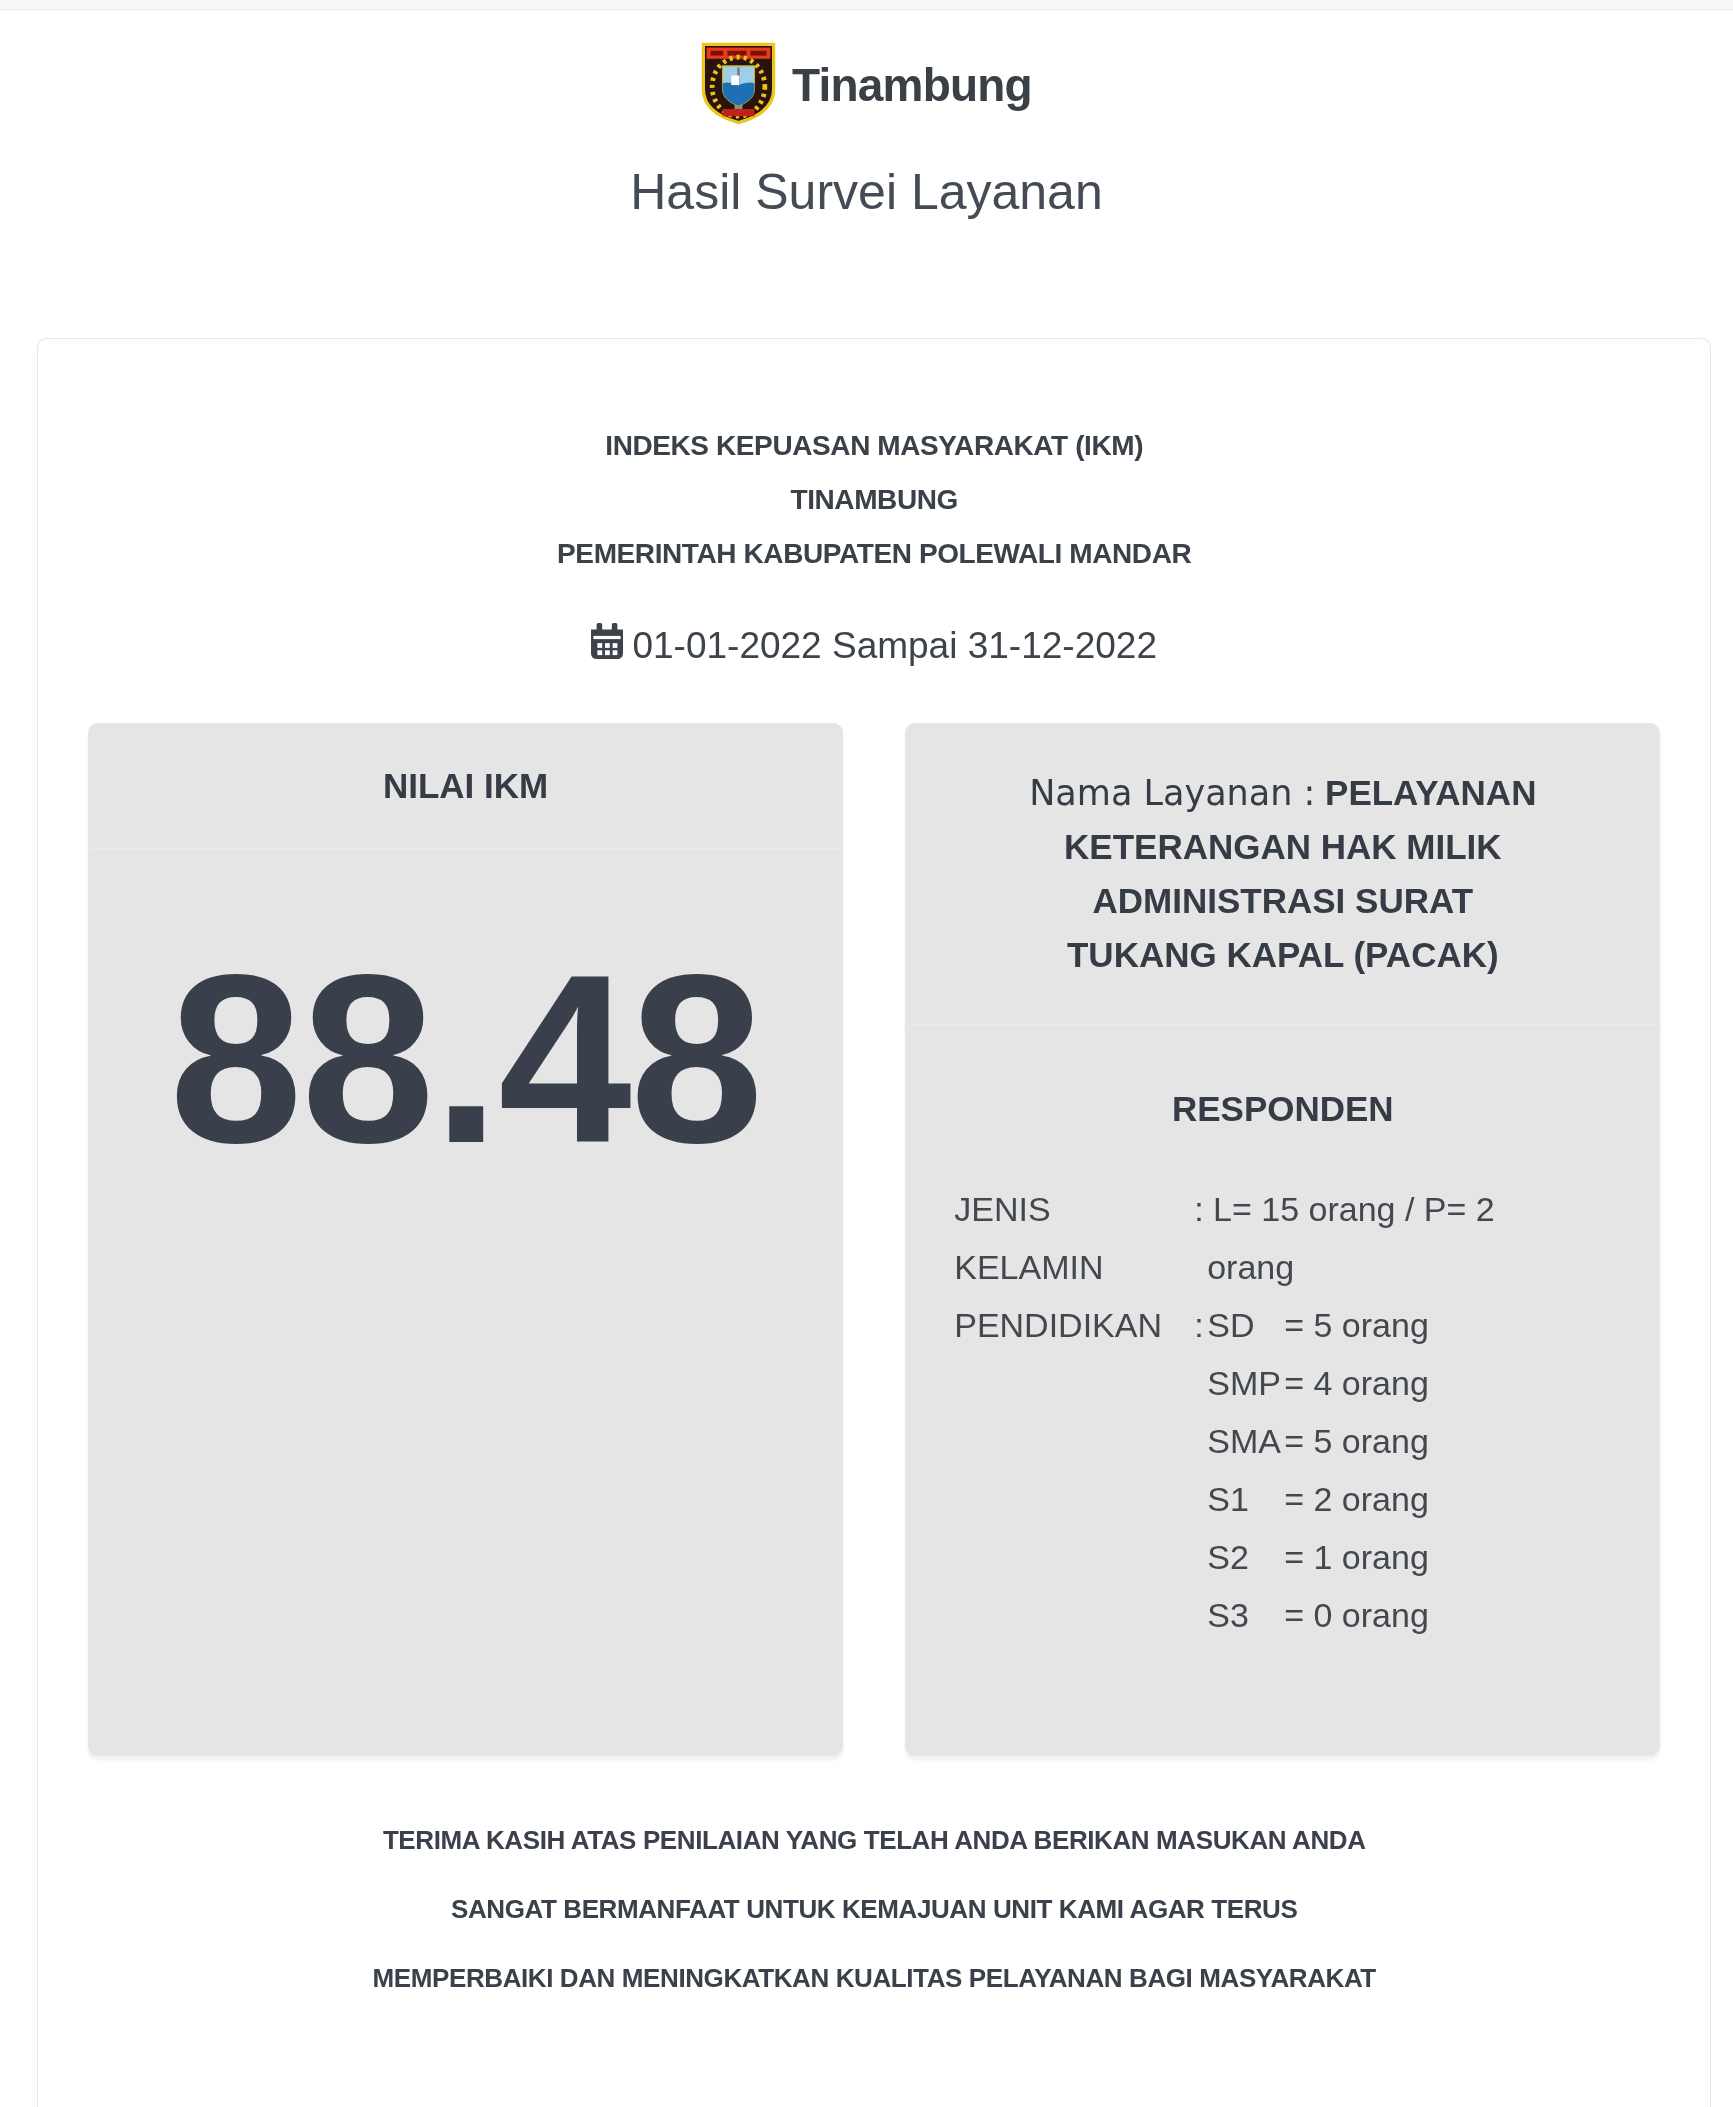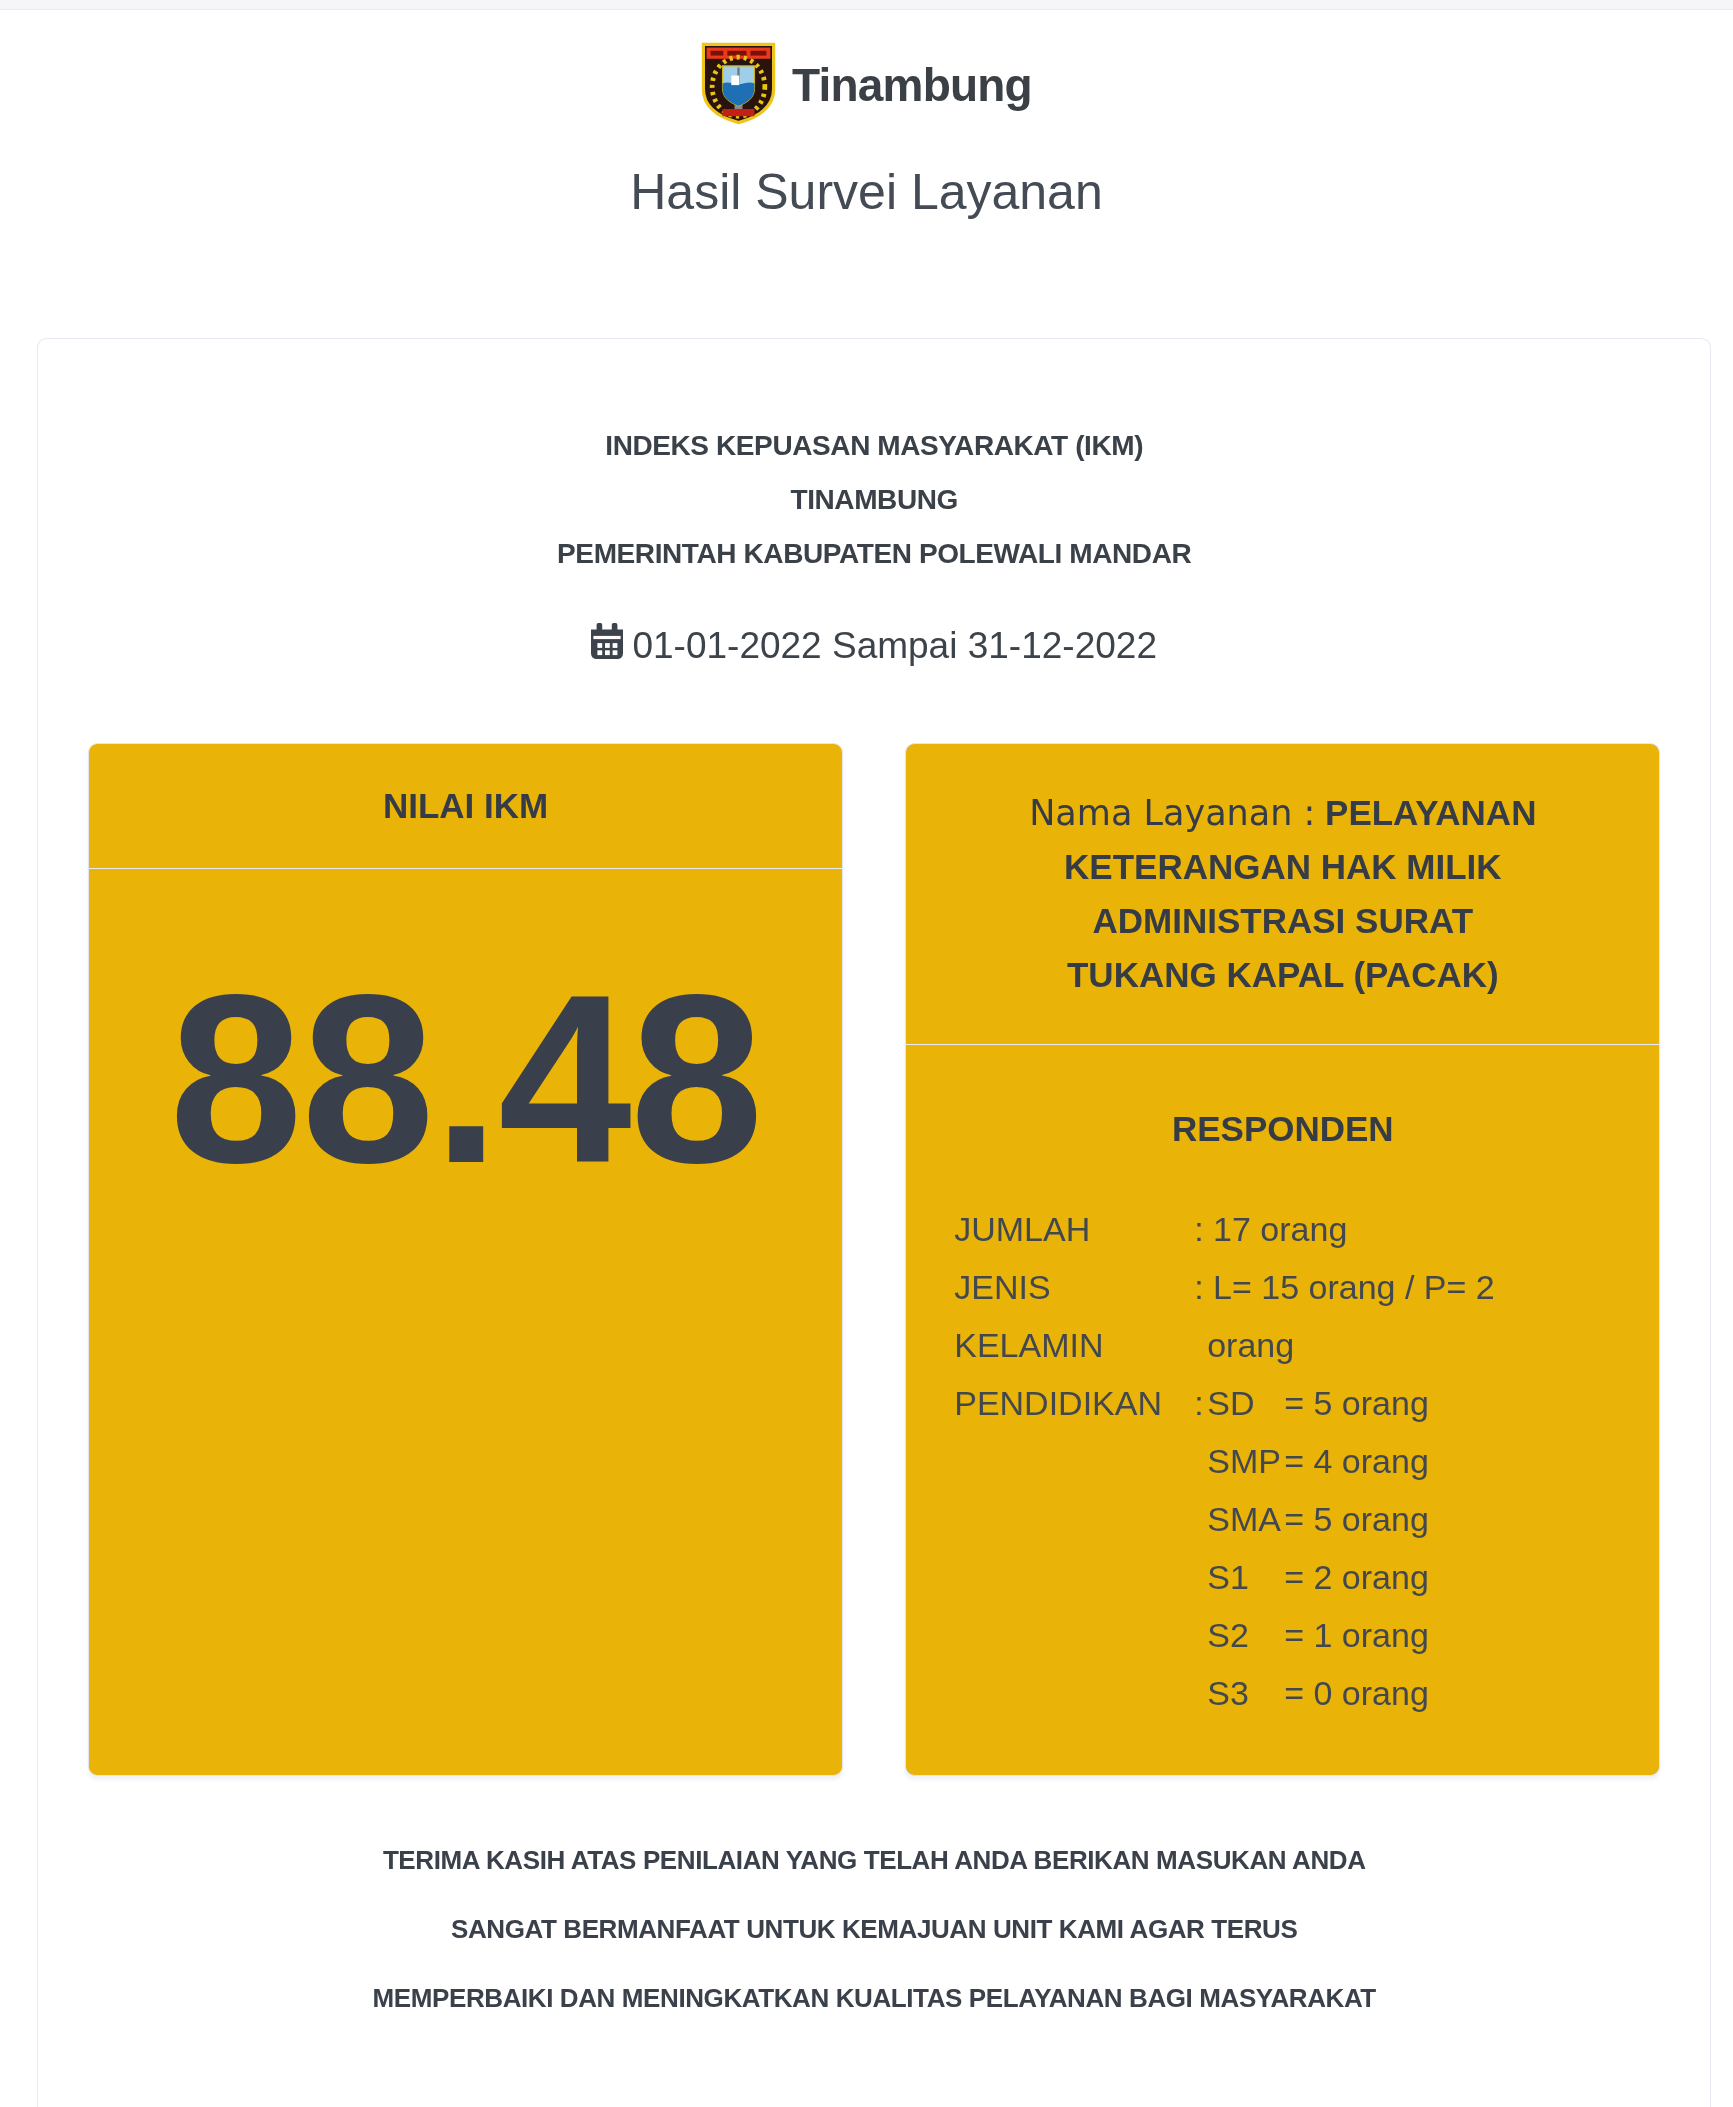--- a/index.html
+++ b/index.html
@@ -55,27 +55,26 @@
     font-size: 37px;
     color: #3d434b;
   }
   .cal-icon { flex: none; display: inline-block; }
 
   
   .cards { display: flex; gap: 62px; margin-top: 54px; }
   .card {
     flex: 1;
     height: 1033px;
-    background: #eab308;
+    background: #e5e5e5;
     border: 1.6px solid #e5e6f0;
     border-radius: 9.6px;
     box-shadow: 0 3.2px 3.2px rgba(140,145,170,0.12);
     display: flex;
     flex-direction: column;
-    margin-top: 20px;
   }
   .card-header {
     border-bottom: 1.6px solid #e9eaf2;
     text-align: center;
     font-size: 35px;
     font-weight: 700;
     color: #363c46;
     line-height: 54px;
     padding: 35px 32px;
   }
@@ -180,24 +179,20 @@
         </div>
         <div>KETERANGAN HAK MILIK</div>
         <div>ADMINISTRASI SURAT</div>
         <div>TUKANG KAPAL (PACAK)</div>
       </div>
 
       <div class="responden-title">RESPONDEN</div>
 
       <div class="responden-rows">
 
-        <div class="r-row">
-          <div class="r-label">JUMLAH</div>
-          <div class="r-value">: 17 orang</div>
-        </div>
 
         <div class="r-row">
           <div class="r-label">JENIS KELAMIN</div>
           <div class="r-value">
             <div>: L= 15 orang / P= 2</div>
             <div class="indent">orang</div>
           </div>
         </div>
 
         <div class="r-row">

